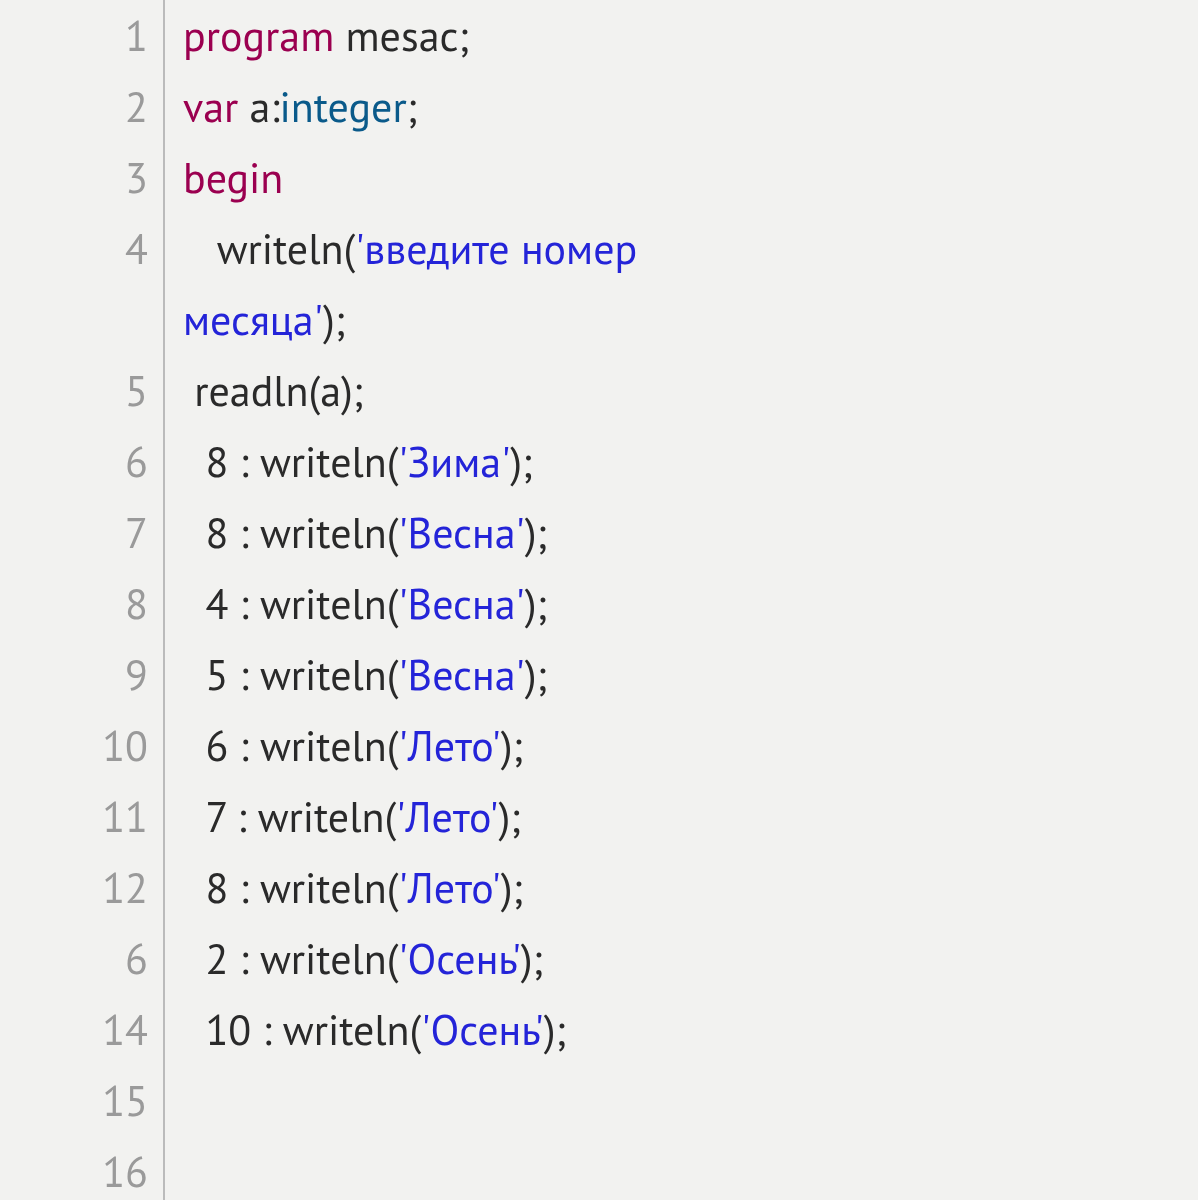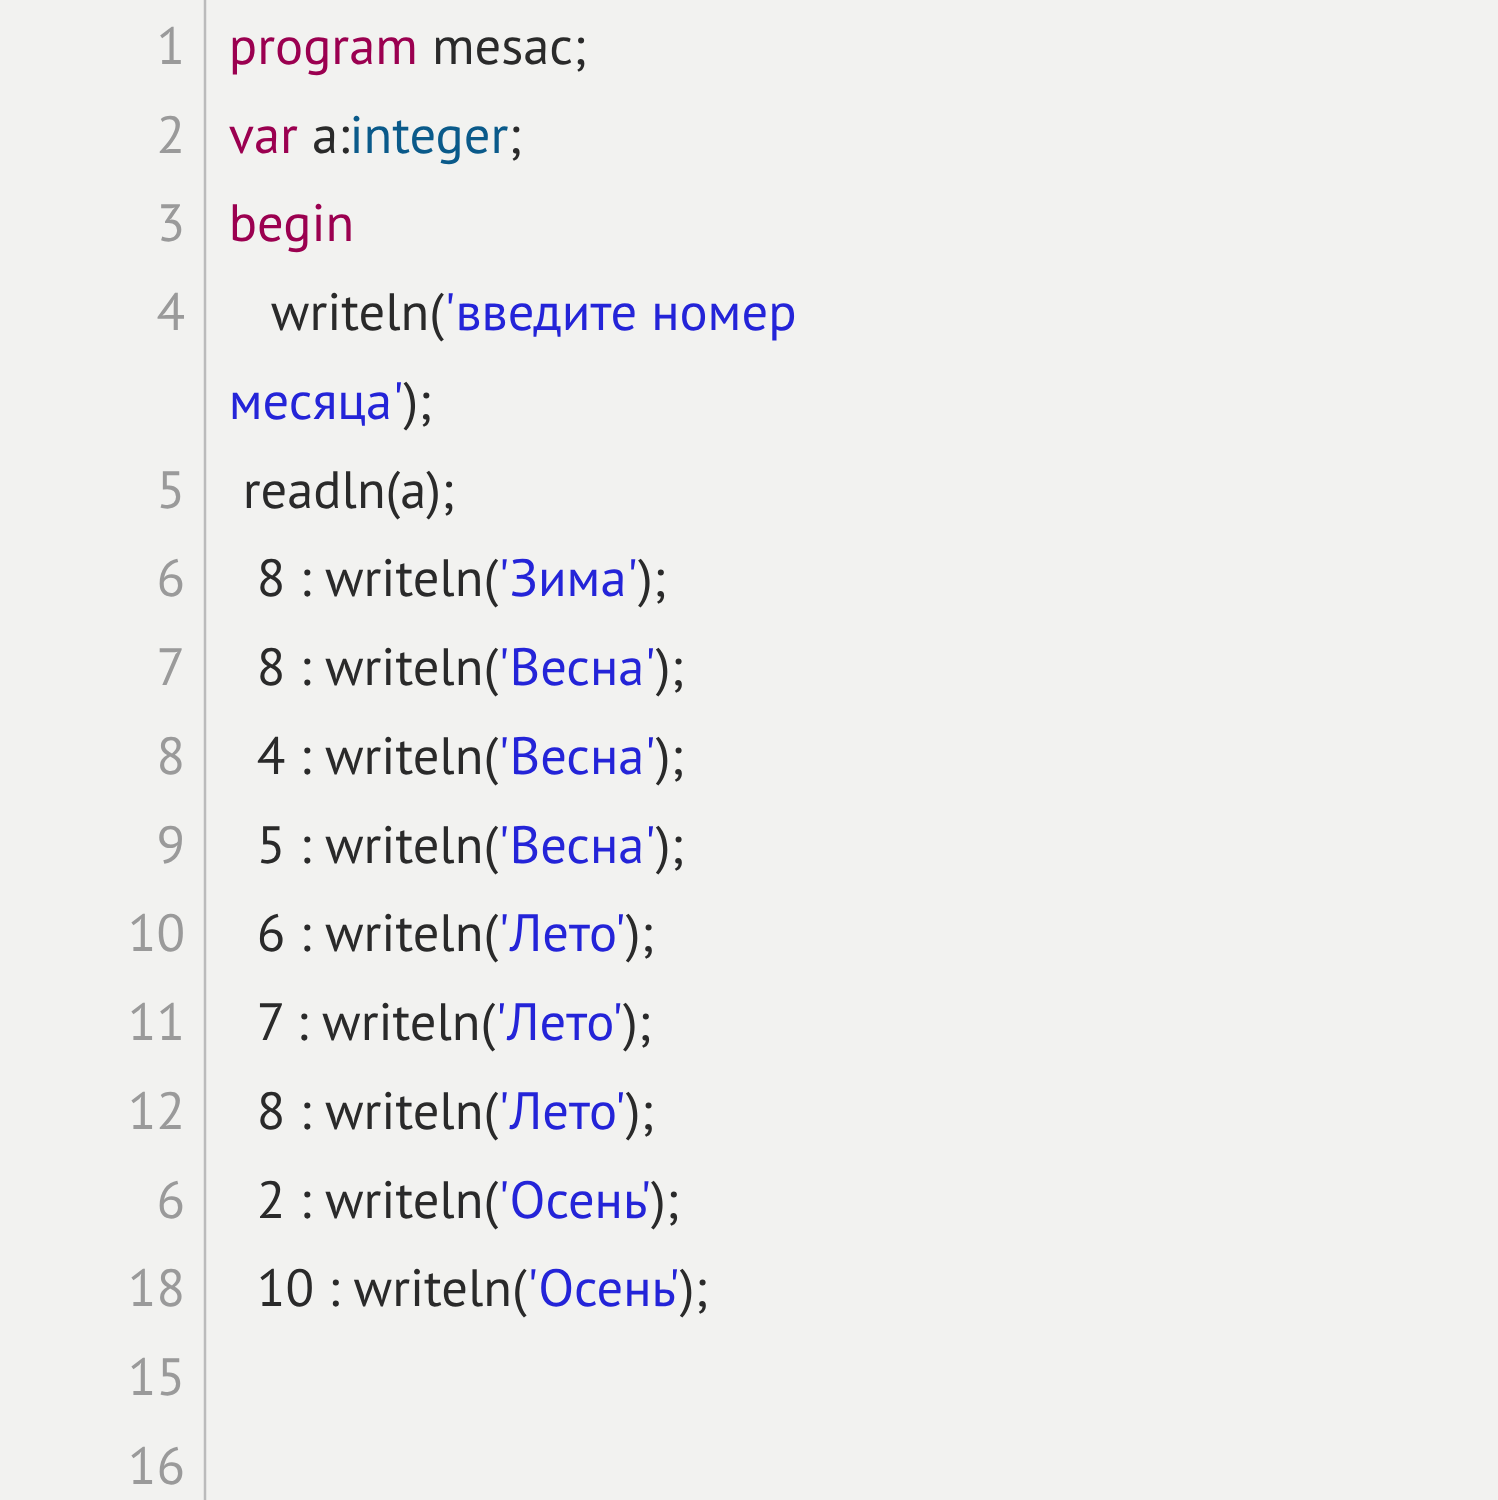--- a/index.html
+++ b/index.html
@@ -60,21 +60,21 @@
       <div class="line"></div>
       <div class="line">5</div>
       <div class="line">6</div>
       <div class="line">7</div>
       <div class="line">8</div>
       <div class="line">9</div>
       <div class="line">10</div>
       <div class="line">11</div>
       <div class="line">12</div>
       <div class="line">6</div>
-      <div class="line">18</div>
+      <div class="line">14</div>
       <div class="line">15</div>
       <div class="line">16</div>
     </div>
   <div class="code">
       <div class="line"><span class="kw">program</span><span class="ident"> mesac</span><span class="punct">;</span></div>
       <div class="line"><span class="kw">var</span><span class="ident"> a:</span><span class="type">integer</span><span class="punct">;</span></div>
       <div class="line"><span class="kw">begin</span></div>
       <div class="line"><span class="ident">   writeln(</span><span class="str">'введите номер </span></div>
       <div class="line wrapped"><span class="str">месяца'</span><span class="punct">);</span></div>
       <div class="line"><span class="ident"> readln(a);</span></div>

